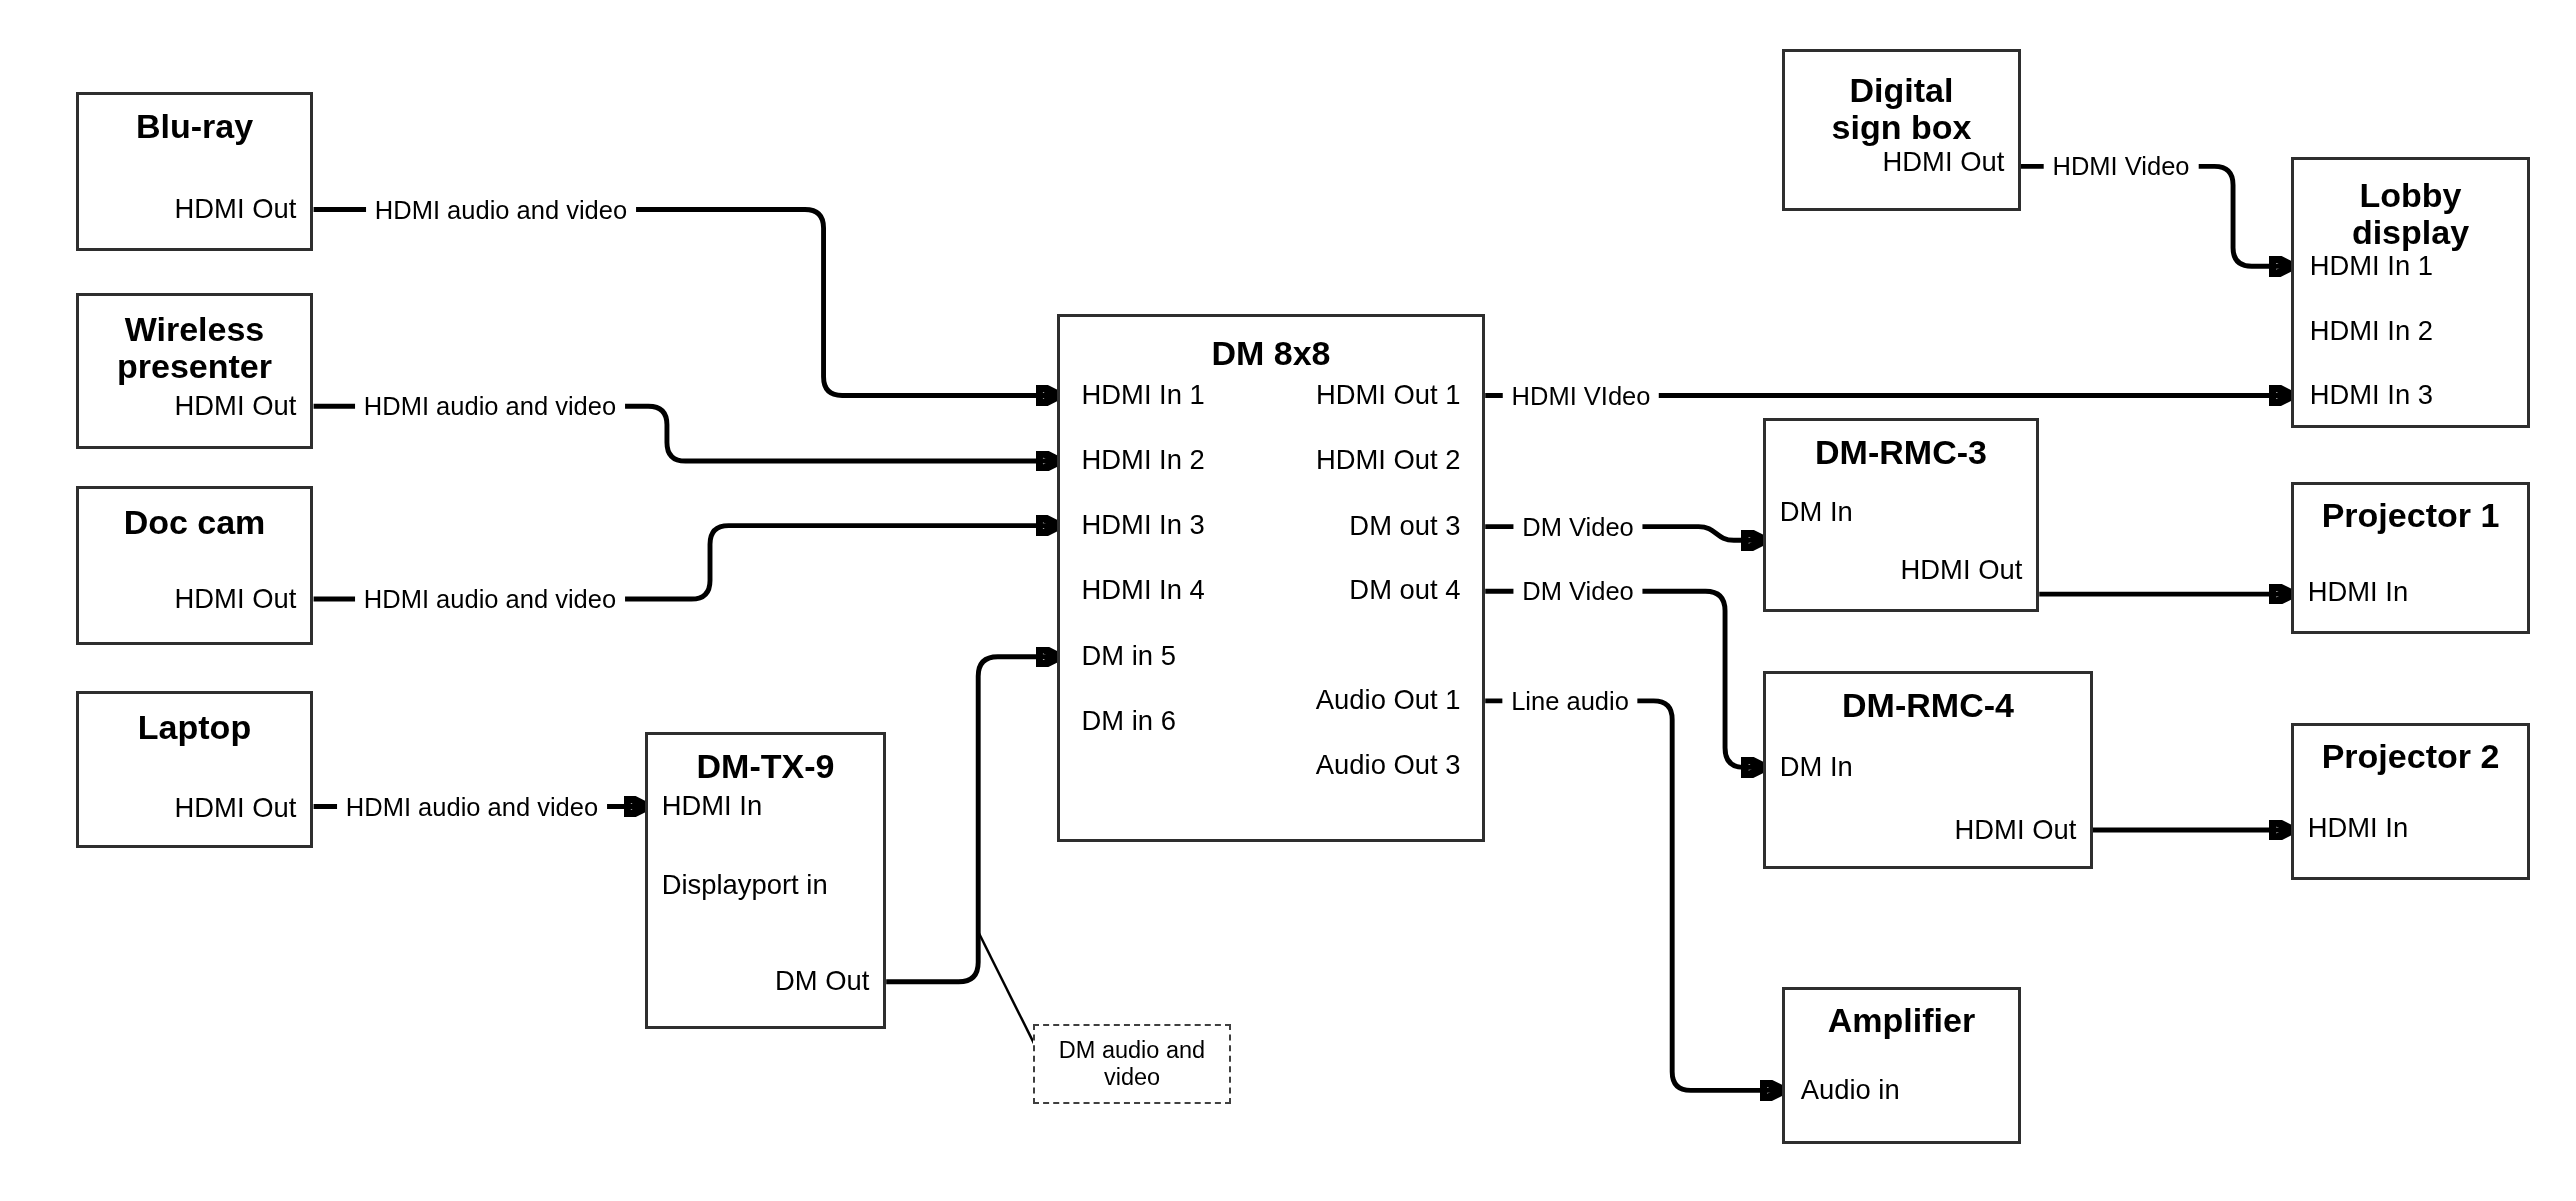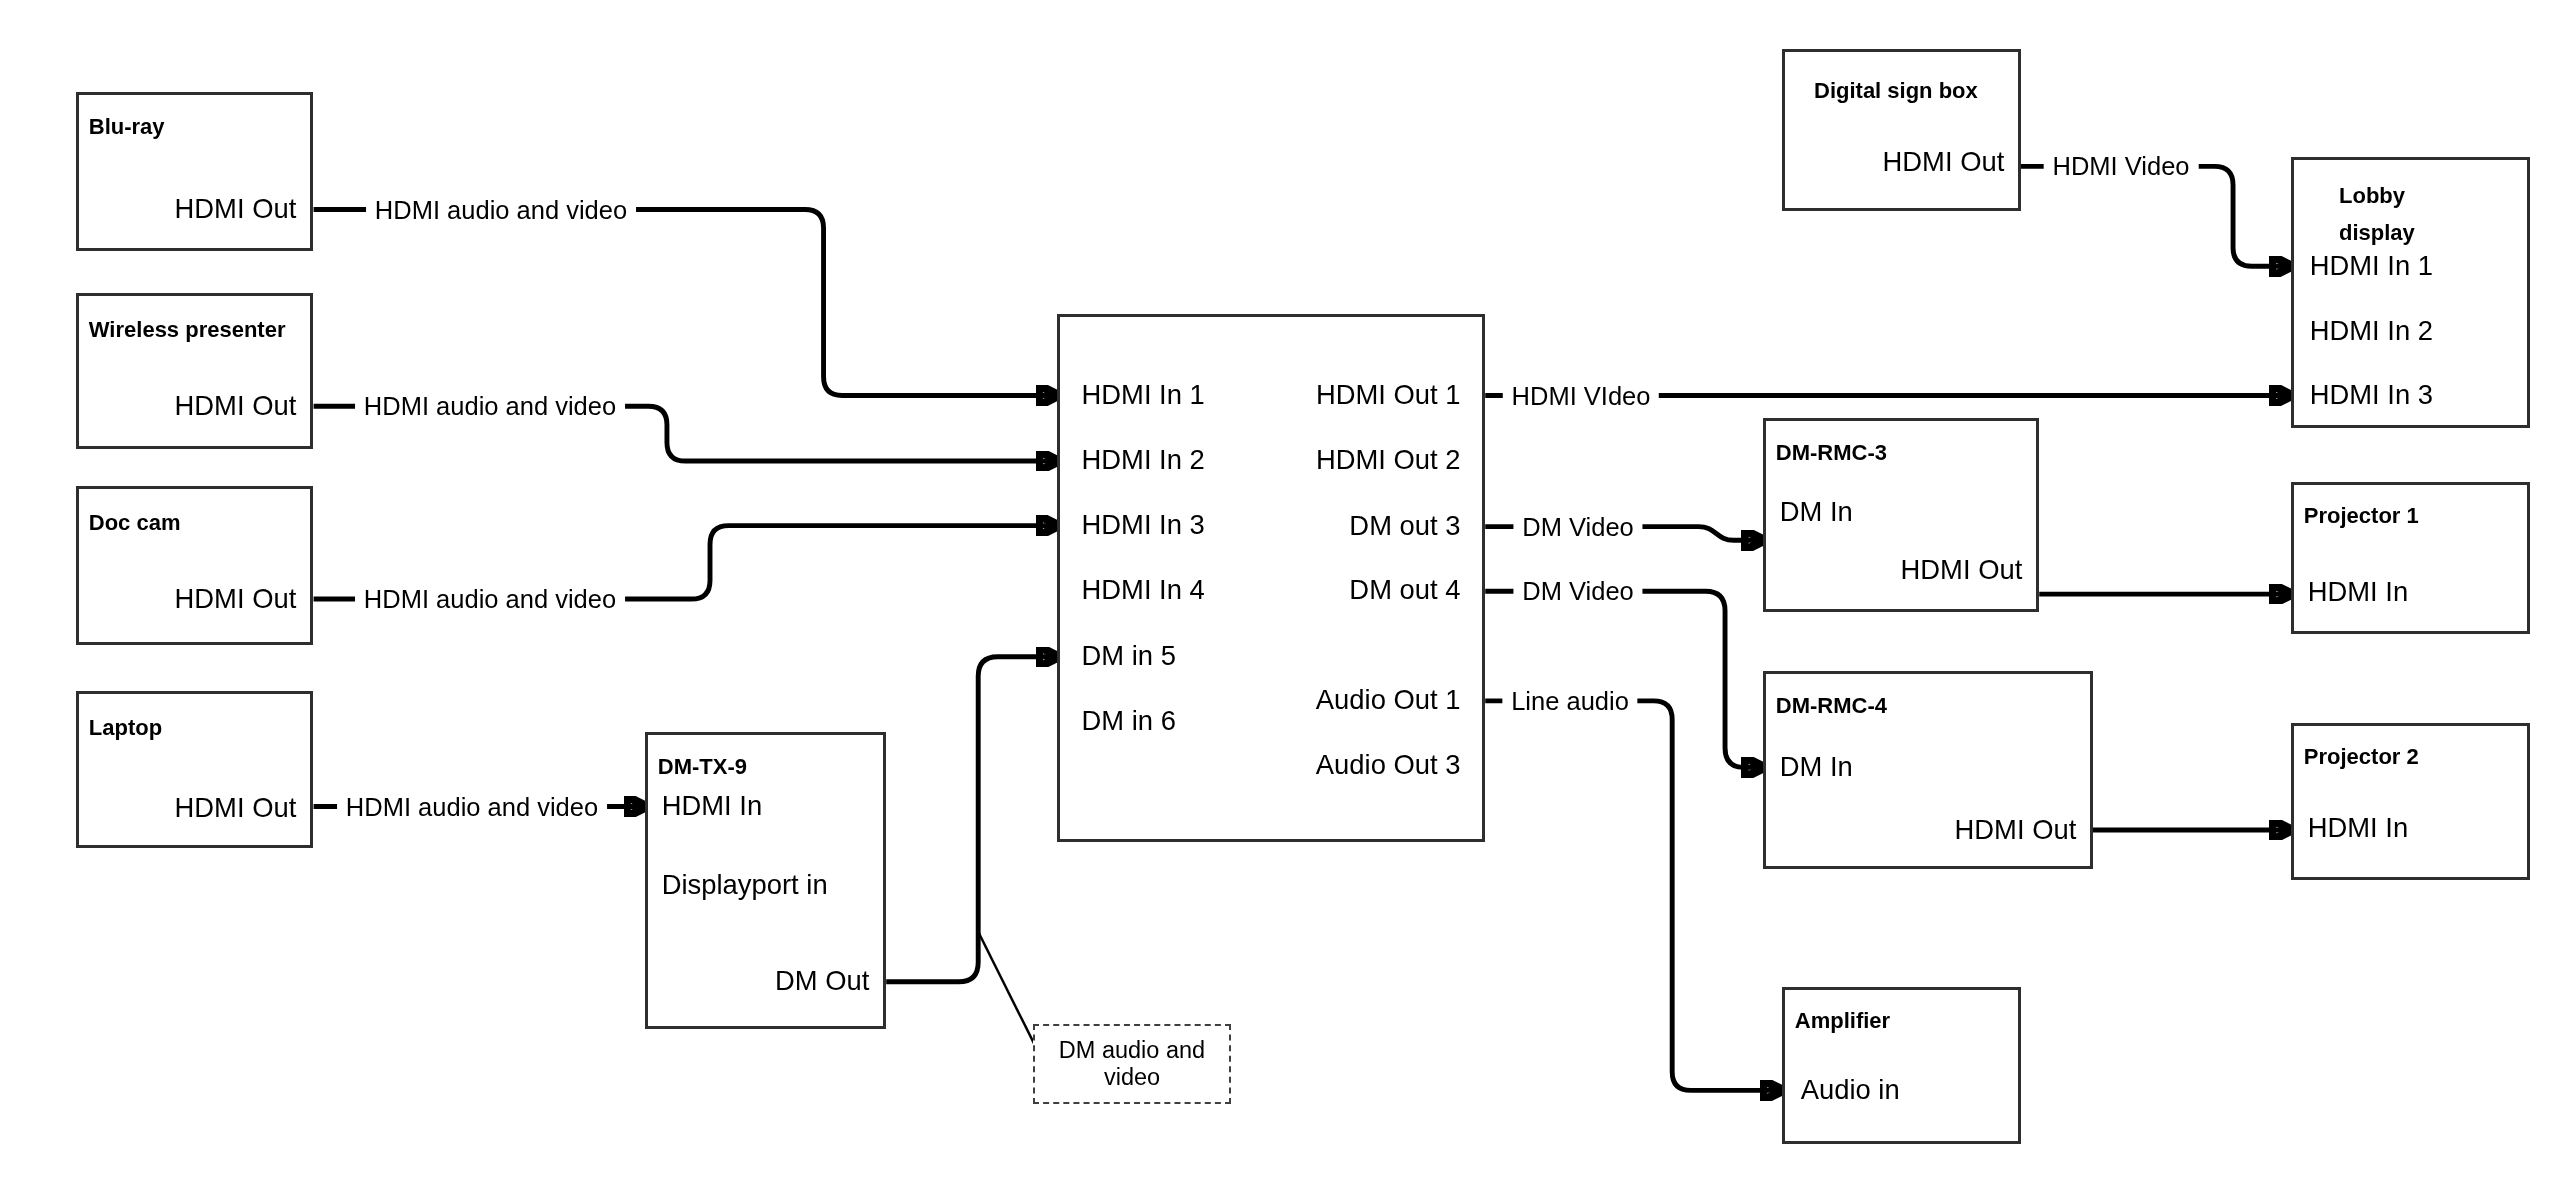--- a/index.html
+++ b/index.html
@@ -15,21 +15,22 @@
   .wires path{fill:none;stroke:#000000;stroke-width:5;}
   .wires path.leader{stroke-width:2.5;}
   .node{
     position:absolute;
     border:3.9px solid #2e2e2e;
     background:#ffffff;
     box-sizing:border-box;
   }
   .title{
     position:absolute;left:9.8px;right:9.8px;
-    font-size:22px;font-weight:bold;line-height:37px;
+    text-align:center;
+    font-size:34px;font-weight:bold;line-height:37px;
   }
   .port{
     position:absolute;
     font-size:27.4px;line-height:29px;
     white-space:nowrap;
   }
   .port-l{left:13.7px;}
   .port-r{right:13.7px;text-align:right;}
   .wlabel{
     position:absolute;
@@ -96,20 +97,21 @@
   </div>
 
   <div class="node" style="left:645px;top:732px;width:241px;height:297px">
     <div class="title" style="top:12.7px">DM-TX-9</div>
     <div class="port port-l" style="top:56px">HDMI In</div>
     <div class="port port-l" style="top:135px">Displayport in</div>
     <div class="port port-r" style="top:231px">DM Out</div>
   </div>
 
   <div class="node" style="left:1057px;top:314px;width:428px;height:528px">
+    <div class="title" style="top:17.6px">DM 8x8</div>
     <div class="port port-l" style="top:63px;left:21.5px">HDMI In 1</div>
     <div class="port port-l" style="top:128px;left:21.5px">HDMI In 2</div>
     <div class="port port-l" style="top:193px;left:21.5px">HDMI In 3</div>
     <div class="port port-l" style="top:258px;left:21.5px">HDMI In 4</div>
     <div class="port port-l" style="top:324px;left:21.5px">DM in 5</div>
     <div class="port port-l" style="top:389px;left:21.5px">DM in 6</div>
     <div class="port port-r" style="top:63px;right:21.5px">HDMI Out 1</div>
     <div class="port port-r" style="top:128px;right:21.5px">HDMI Out 2</div>
     <div class="port port-r" style="top:194px;right:21.5px">DM out 3</div>
     <div class="port port-r" style="top:258px;right:21.5px">DM out 4</div>

